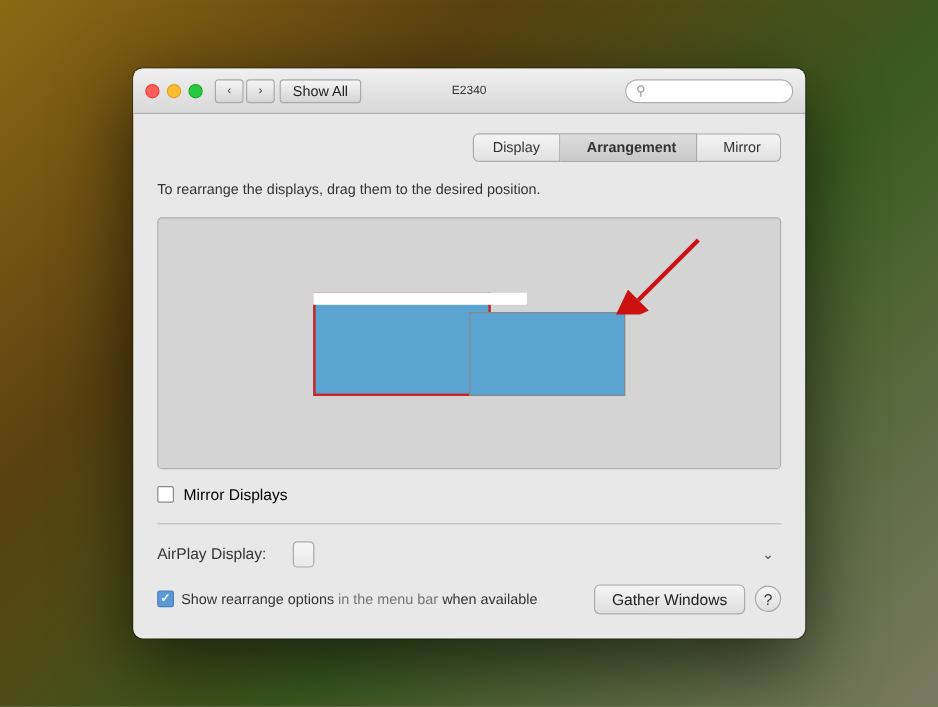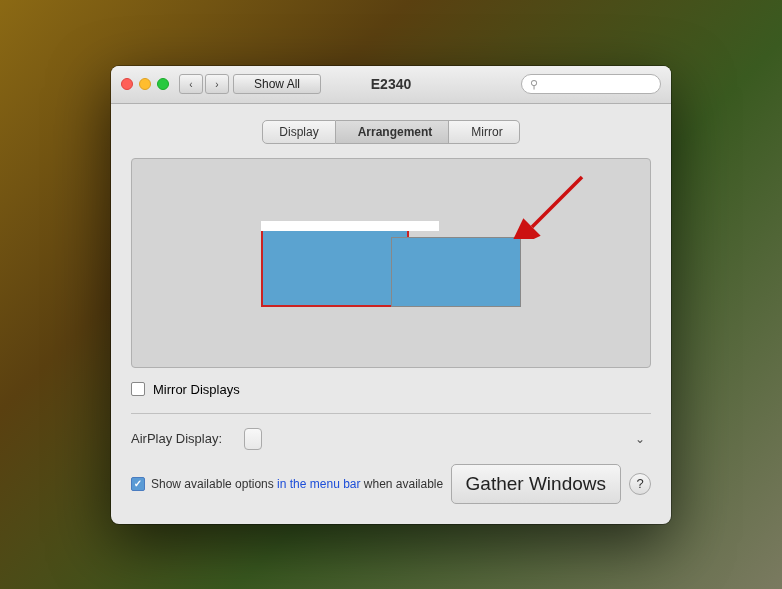--- a/index.html
+++ b/index.html
@@ -78,36 +78,36 @@
       display: flex;
       align-items: center;
       justify-content: center;
       cursor: pointer;
       font-size: 10px;
       color: #444;
     }
 
     .show-all-btn {
       height: 20px;
-      padding: 0 20px;
+      padding: 0 10px;
       background: linear-gradient(to bottom, #f5f5f5, #d5d5d5);
       border: 1px solid #aaa;
       border-radius: 3px;
       cursor: pointer;
       font-size: 12px;
       color: #222;
       margin-left: 4px;
     }
 
     .titlebar-title {
       position: absolute;
       left: 50%;
       transform: translateX(-50%);
-      font-size: 14px;
-      font-weight: 700;
+      font-size: 10px;
+      font-weight: 400;
       color: #333;
     }
 
     .search-box {
       margin-left: auto;
       display: flex;
       align-items: center;
       background: white;
       border: 1px solid #b0b0b0;
       border-radius: 10px;
@@ -131,21 +131,21 @@
     }
 
     
     .content {
       padding: 16px 20px 20px;
     }
 
     
     .tabs {
       display: flex;
-      justify-content: center;
+      justify-content: flex-end;
       margin-bottom: 14px;
     }
 
     .tab {
       padding: 4px 16px;
       font-size: 12px;
       border: 1px solid #aaa;
       background: linear-gradient(to bottom, #f5f5f5, #e0e0e0);
       cursor: pointer;
       color: #333;
@@ -336,36 +336,36 @@
       font-size: 10px;
       font-weight: bold;
     }
 
     .mirroring-label {
       font-size: 12px;
       color: #333;
     }
 
     .mirroring-label .highlight {
-      color: #1d4ed8;
+      color: #737373;
     }
 
     .right-buttons {
       display: flex;
       align-items: center;
       gap: 8px;
     }
 
     .gather-btn {
-      height: 40px;
+      height: 25px;
       padding: 0 14px;
       background: linear-gradient(to bottom, #f5f5f5, #dedede);
       border: 1px solid #aaa;
       border-radius: 5px;
-      font-size: 19px;
+      font-size: 13px;
       color: #222;
       cursor: pointer;
     }
 
     .help-btn {
       width: 22px;
       height: 22px;
       border-radius: 50%;
       border: 1px solid #aaa;
       background: linear-gradient(to bottom, #f5f5f5, #dedede);
@@ -404,20 +404,21 @@
 
   <div class="content">
 
     <div class="tabs">
       <div class="tab">Display</div>
       <div class="tab active">Arrangement</div>
       <div class="tab">Mirror</div>
     </div>
 
     <div class="instructions">
+      <div>To rearrange the displays, drag them to the desired position.</div>
     </div>
 
     <div class="arrangement-box">
 
       <div class="arrow-container">
         <svg class="arrow-svg" viewBox="0 0 80 70">
           <defs>
             <marker id="arrowhead" markerWidth="10" markerHeight="7" refX="0" refY="3.5" orient="auto">
               <polygon points="0 0, 10 3.5, 0 7" fill="#cc1111"></polygon>
             </marker>
@@ -451,21 +452,21 @@
         <select class="airplay-select">
           <option value=""></option>
         </select>
       </div>
     </div>
 
     <div class="bottom-row">
       <div class="show-mirroring-row">
         <div class="checkbox-checked"></div>
         <span class="mirroring-label">
-          <span>Show available options </span><span class="highlight">in the menu bar</span><span> when available</span>
+          <span>Show rearrange options </span><span class="highlight">in the menu bar</span><span> when available</span>
         </span>
       </div>
       <div class="right-buttons">
         <button class="gather-btn">Gather Windows</button>
         <div class="help-btn">?</div>
       </div>
     </div>
 
   </div>
 </div>

